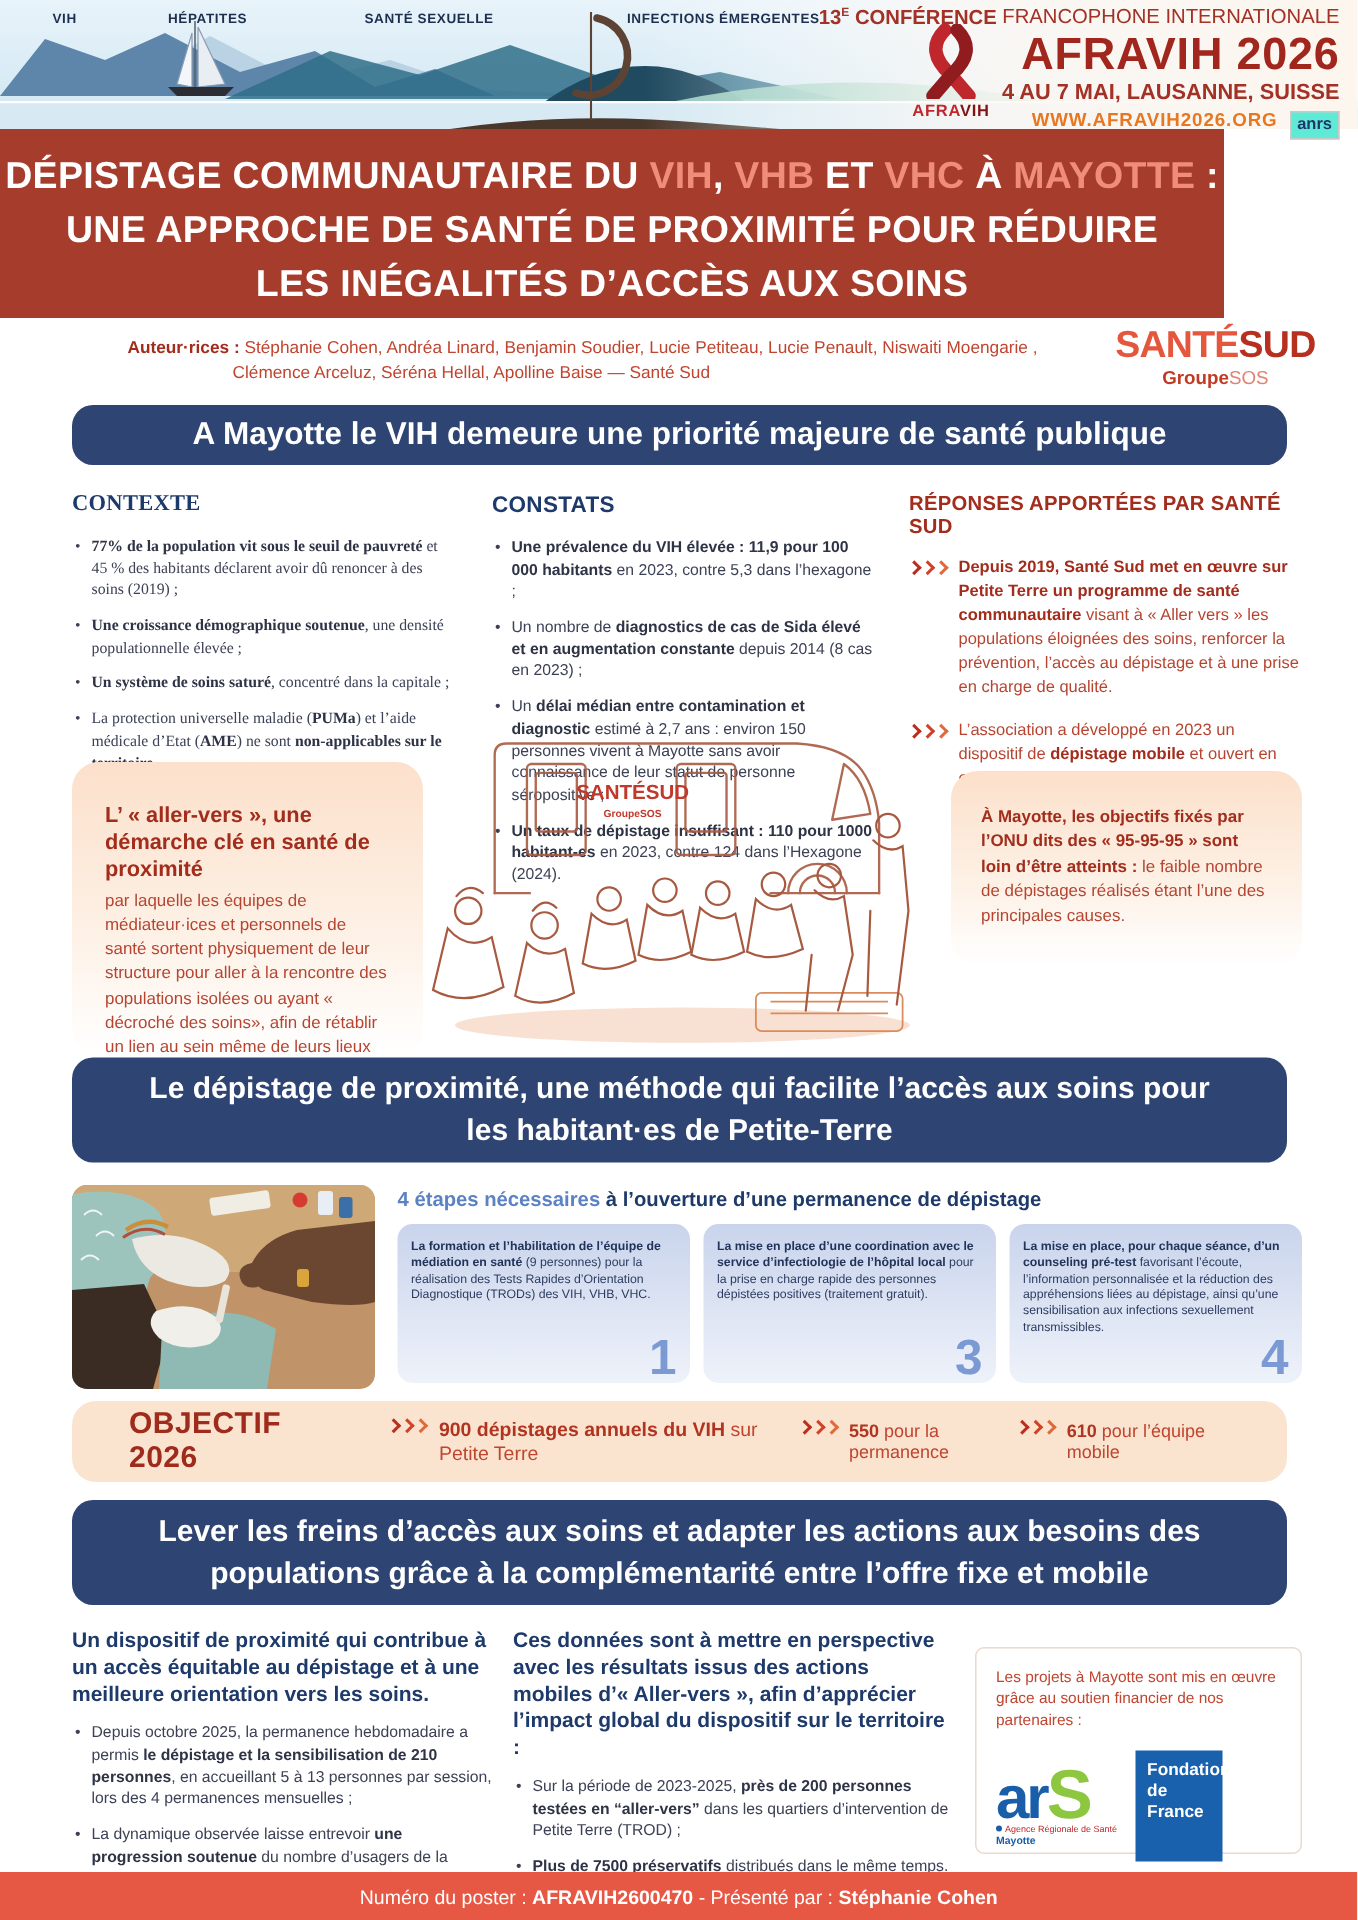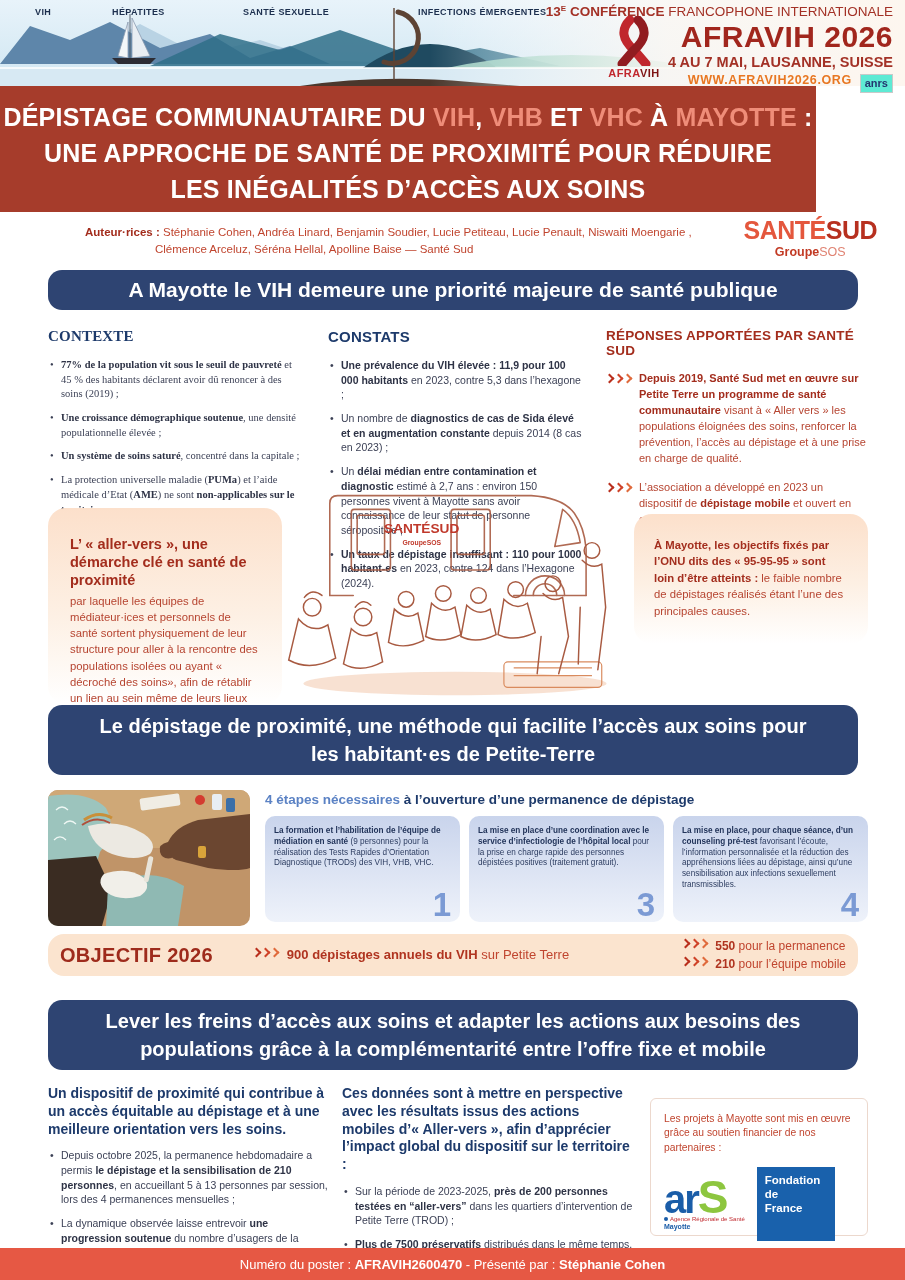--- a/index.html
+++ b/index.html
@@ -84,48 +84,48 @@
   .etapes{position:absolute;left:265px;top:792px;width:603px;}
   .etapes h4{font-size:13.5px;color:#1d3a6b;margin:0 0 9px;font-weight:bold;}
   .etapes h4 b{color:#5b82c4;}
   .steps{display:flex;gap:9px;}
   .step{position:relative;flex:1;background:linear-gradient(180deg,#c9d4ec,#eef2fa);border-radius:10px;
         padding:10px 9px 18px;box-sizing:border-box;min-height:106px;font-size:8.2px;line-height:1.32;color:#2c3c60;}
   .step b{font-weight:bold;color:#22345a;}
   .step .num{position:absolute;right:9px;bottom:1px;font-size:33px;font-weight:bold;color:#7b9ad4;line-height:1;}
 
   
-  .objectif{position:absolute;left:48px;top:934px;width:810px;height:42px;background:#fbe4cf;border-radius:16px;
-            display:flex;align-items:center;box-sizing:border-box;padding:0 12px;}
+  .objectif{position:absolute;left:48px;top:934px;width:810px;height:54px;background:#fbe4cf;border-radius:16px;
+            display:flex;align-items:center;box-sizing:border-box;padding:0 38px;}
   .objectif .lbl{font-size:20px;font-weight:bold;color:#9e2b1c;letter-spacing:.3px;}
   .objectif .main{display:flex;align-items:flex-start;gap:9px;font-size:13px;color:#c0452f;margin-left:40px;line-height:1.2;}
   .objectif .main b{color:#b03420;}
   .objectif .main .chev{margin-top:2px;}
-  .objectif .subs{margin-left:auto;display:flex;flex-direction:column;gap:4px;}
+  .objectif .subs{margin-left:auto;display:flex;flex-direction:row;gap:4px;}
   .objectif .sub{display:flex;gap:8px;font-size:12px;color:#c0452f;line-height:1.2;}
   .objectif .sub b{color:#b03420;}
   .objectif .sub .chev{margin-top:1px;}
 
   
   .bcol{position:absolute;top:1085px;}
   #bcol1{left:48px;width:282px;}
   #bcol2{left:342px;width:292px;}
   .bhead{font-size:14px;font-weight:bold;color:#1d3a6b;line-height:1.27;margin:0 0 10px;}
   .partnerbox{position:absolute;left:650px;top:1098px;width:218px;height:138px;border:1px solid #ecd8cd;
               border-radius:6px;box-sizing:border-box;padding:13px 13px;}
   .partnerbox p{font-size:10.3px;color:#c0452f;line-height:1.4;margin:0 0 12px;}
   .plogos{display:flex;align-items:center;gap:12px;}
   .ars{line-height:.8;position:relative;}
   .ars .big{font-weight:bold;letter-spacing:-2px;}
   .ars .ar{font-size:40px;color:#1a5da8;}
   .ars .s{font-size:46px;color:#8dc63f;}
   .ars .tagline{font-size:6px;color:#c0282d;margin-top:2px;letter-spacing:0;white-space:nowrap;}
   .ars .tagline .mark{display:inline-block;width:4px;height:4px;border-radius:50%;background:#1a5da8;margin-right:2px;}
   .ars .mayotte{font-size:7px;color:#1a5da8;font-weight:bold;margin-top:2px;}
-  .fdf{width:78px;height:74px;background:#1961ac;color:#fff;font-weight:bold;font-size:11.5px;
+  .fdf{width:58px;height:74px;background:#1961ac;color:#fff;font-weight:bold;font-size:11.5px;
        line-height:1.2;padding:7px 0 0 8px;box-sizing:border-box;}
 
   
   .footer{position:absolute;left:0;top:1248px;width:905px;height:32px;background:#e65844;color:#fff;
           display:flex;align-items:center;justify-content:center;font-size:13px;}
   .footer b{font-weight:bold;}
 </style>
 </head>
 <body>
 
@@ -372,21 +372,21 @@
           </span>
           <span><b>550</b> pour la permanence</span>
         </span>
 
         <span class="sub">
           <span class="chev">
             <i></i>
             <i></i>
             <i></i>
           </span>
-          <span><b>210</b> pour l’équipe mobile</span>
+          <span><b>610</b> pour l’équipe mobile</span>
         </span>
       </span>
   </div>
 
   <div class="banner" id="banner3">Lever les freins d’accès aux soins et adapter les actions aux besoins des populations grâce à la complémentarité entre l’offre fixe et mobile</div>
 
   <div class="bcol" id="bcol1">
     <p class="bhead">Un dispositif de proximité qui contribue à un accès équitable au dépistage et à une meilleure orientation vers les soins.</p>
     <div class="blist">
 

